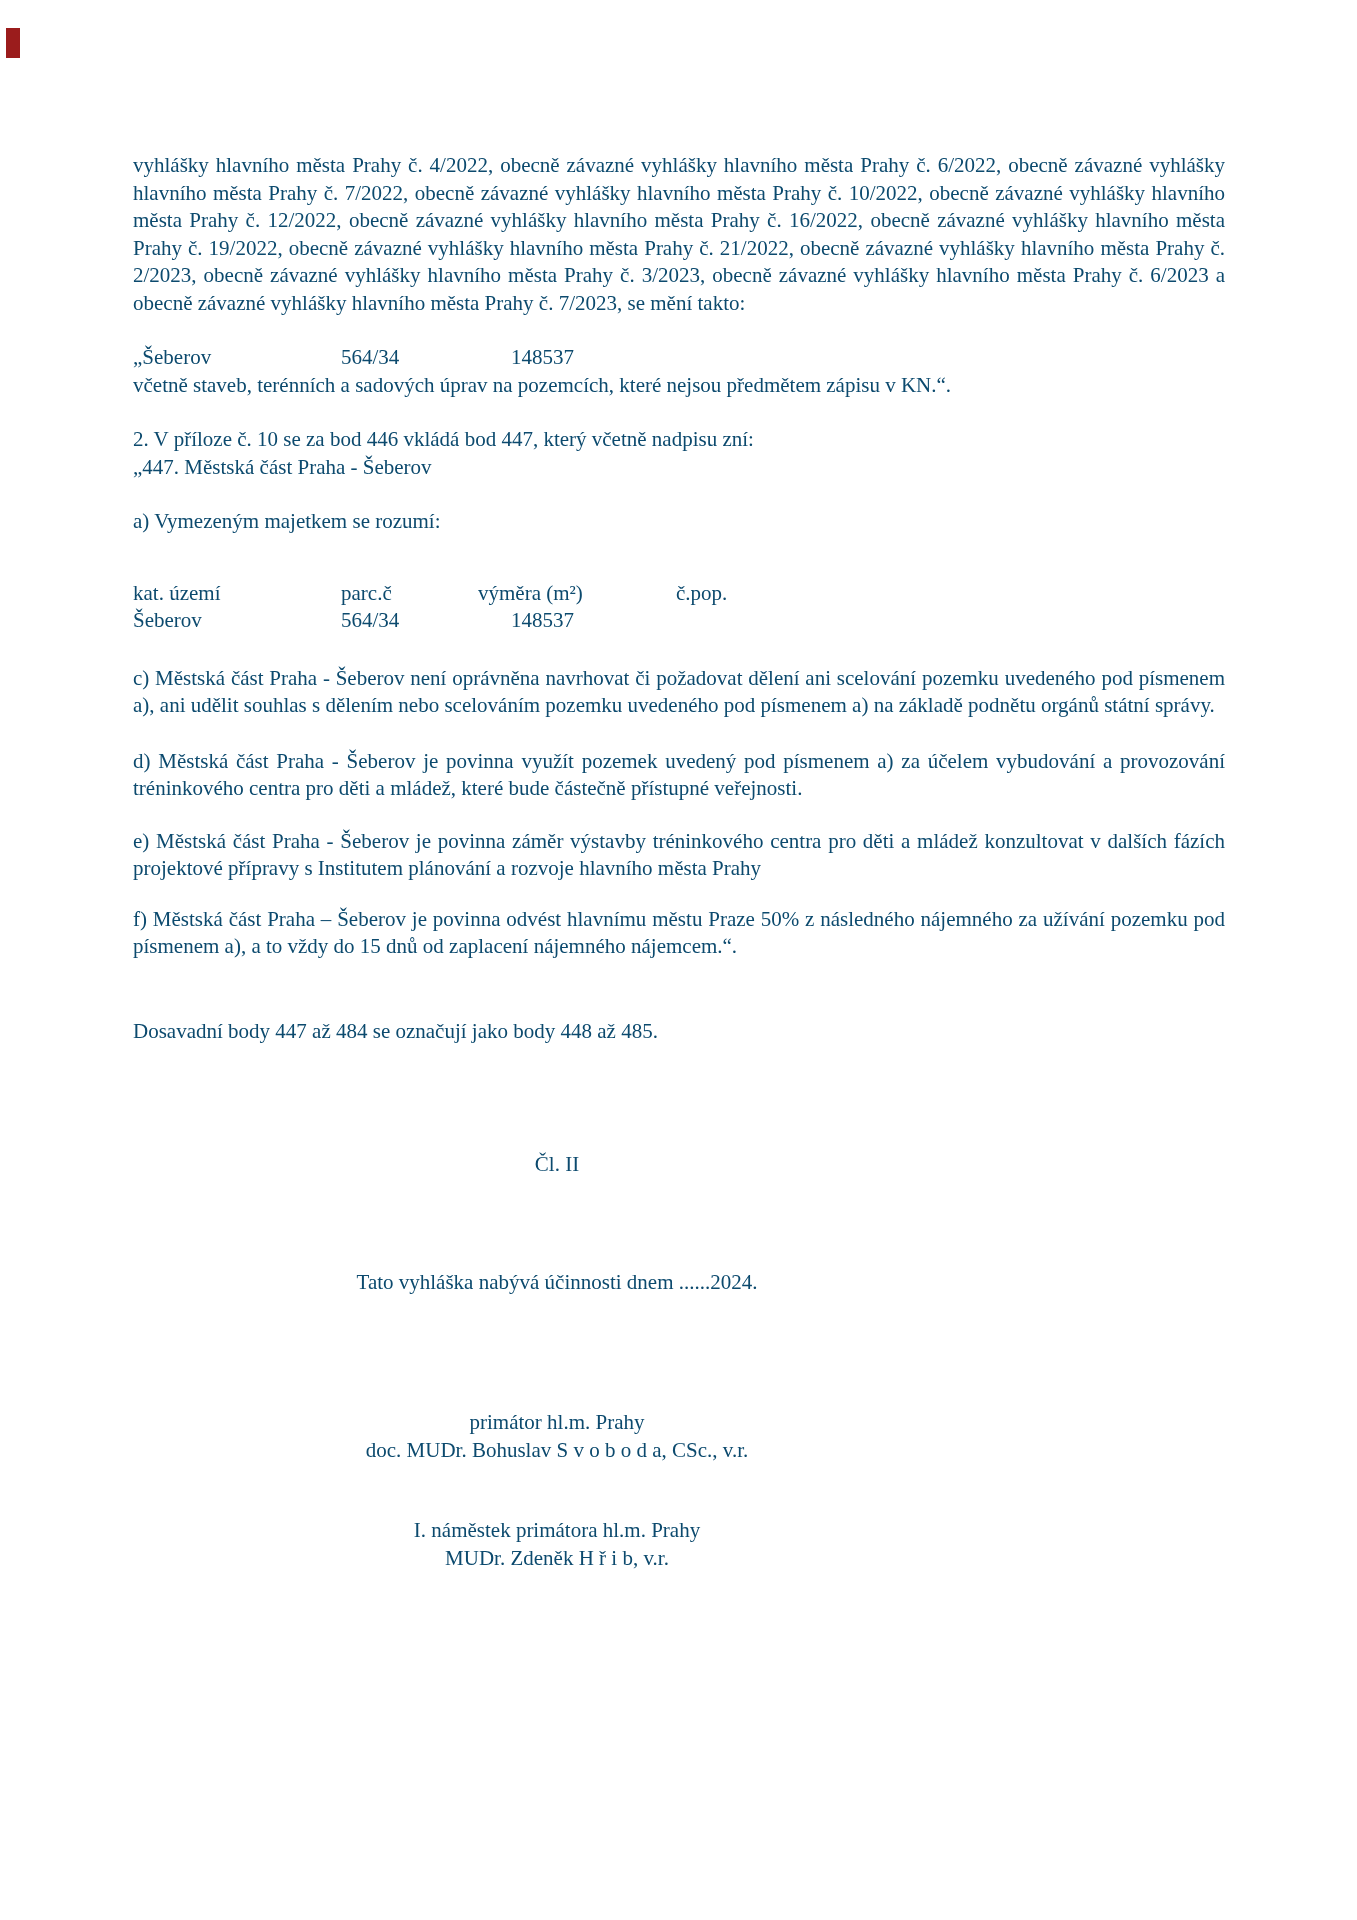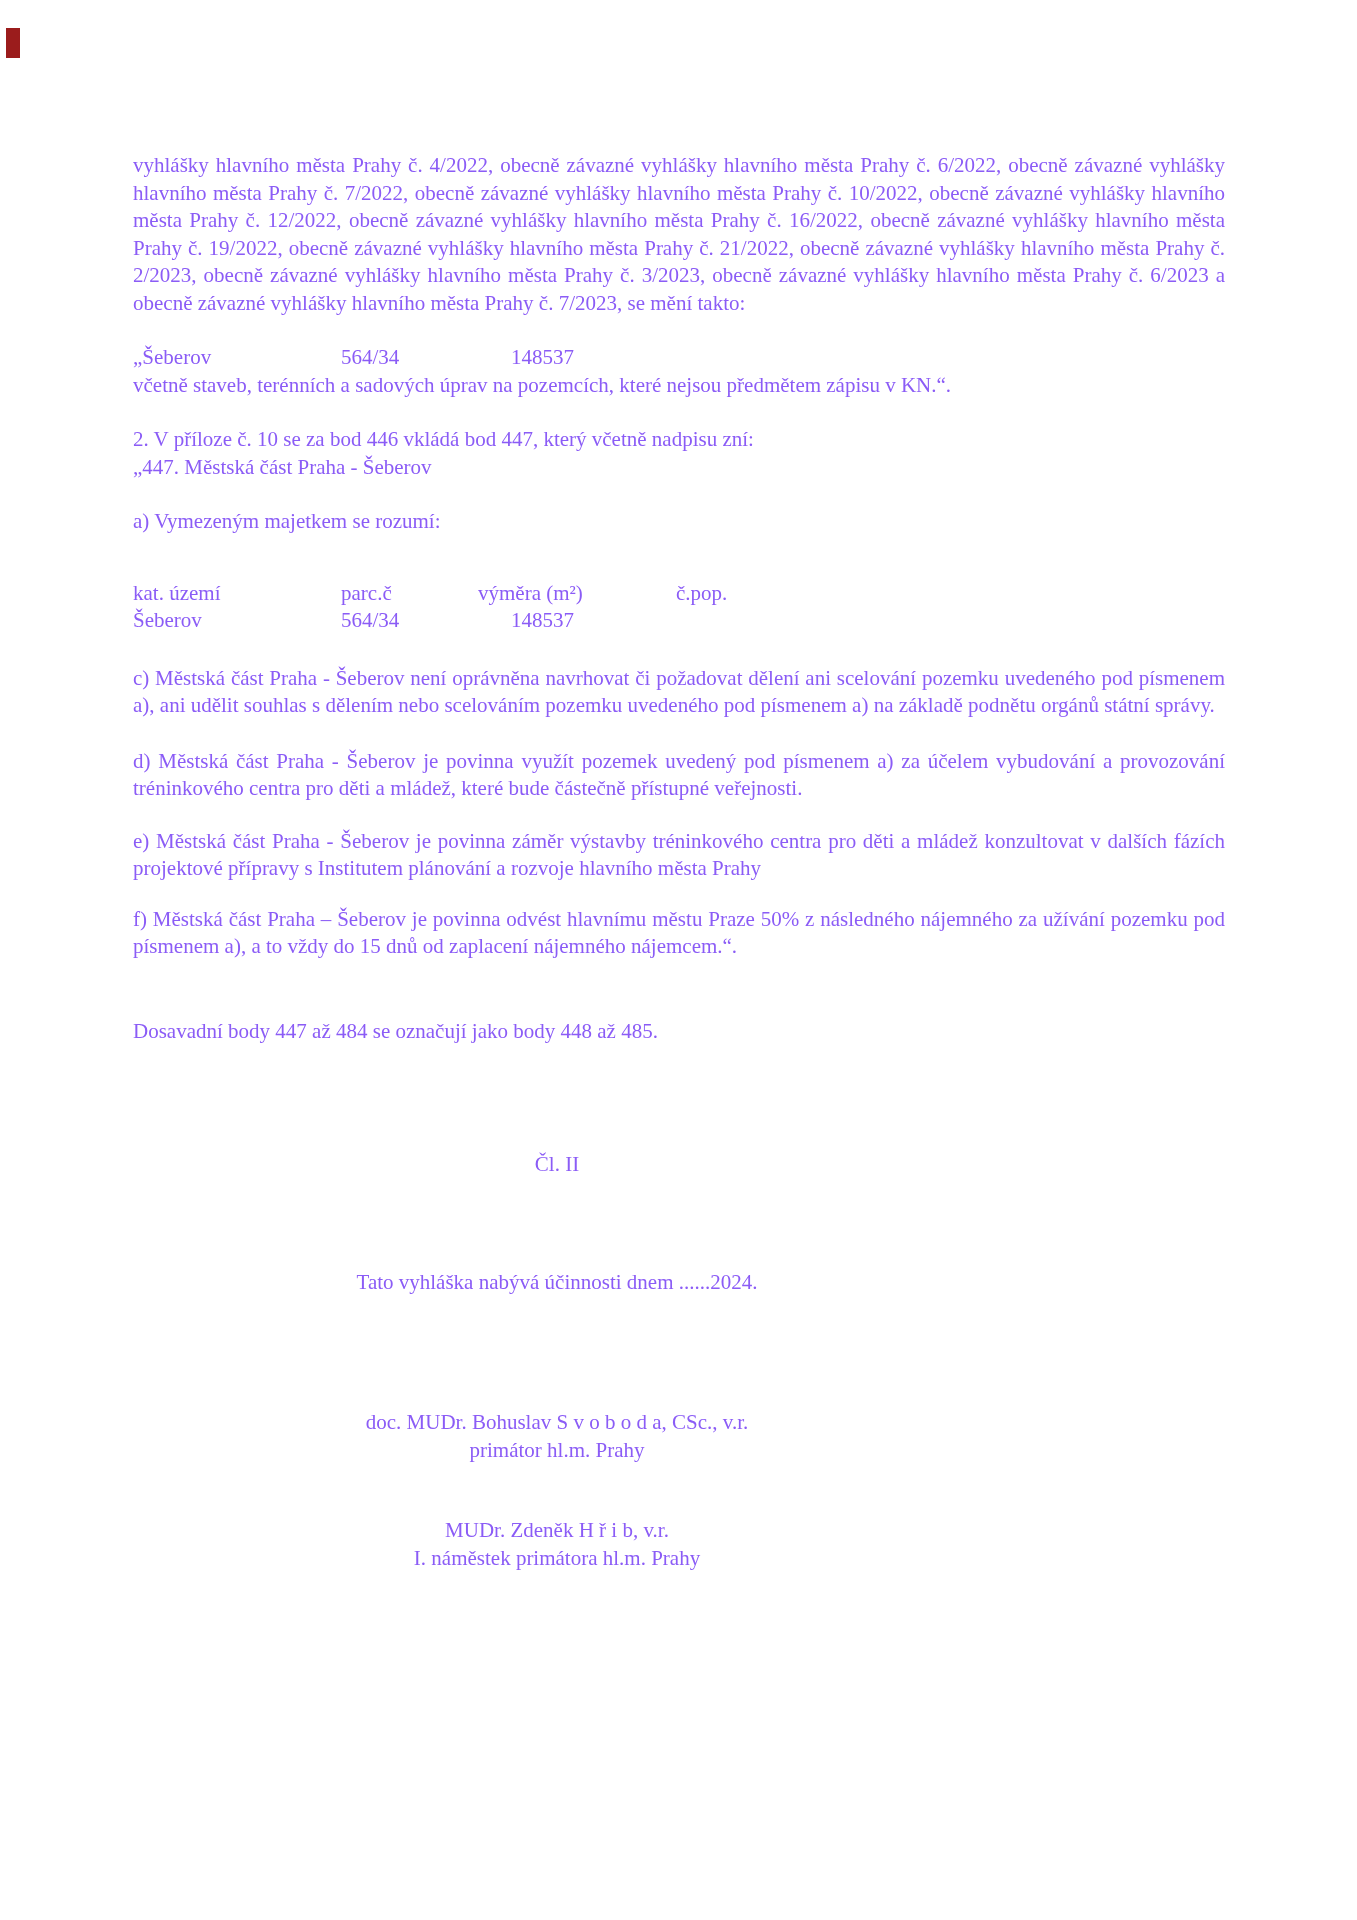--- a/index.html
+++ b/index.html
@@ -4,21 +4,21 @@
 <style>
   html, body { margin: 0; padding: 0; background: #ffffff; }
   .page {
     position: relative;
     width: 1357px;
     height: 1920px;
     background: #ffffff;
     font-family: "Liberation Serif", "DejaVu Serif", serif;
     font-size: 21px;
     line-height: 27.5px;
-    color: #8b5cf6;
+    color: #0c4a6e;
     overflow: hidden;
   }
   .corner-mark {
     position: absolute;
     left: 6px;
     top: 28px;
     width: 14px;
     height: 30px;
     background: #9b1c1c;
   }
@@ -91,24 +91,24 @@
     <p class="item-f justify">f) Městská část Praha – Šeberov je povinna odvést hlavnímu městu Praze 50% z následného nájemného za užívání pozemku pod písmenem a), a to vždy do 15 dnů od zaplacení nájemného nájemcem.“.</p>
 
     <p class="renumber">Dosavadní body 447 až 484 se označují jako body 448 až 485.</p>
 
     <div class="centered-wrap">
       <p class="article-heading">Čl. II</p>
 
       <p class="effective">Tato vyhláška nabývá účinnosti dnem ......2024.</p>
 
       <div class="sig1">
+        <p>primátor hl.m. Prahy</p>
         <p>doc. MUDr. Bohuslav S v o b o d a, CSc., v.r.</p>
-        <p>primátor hl.m. Prahy</p>
       </div>
 
       <div class="sig2">
+        <p>I. náměstek primátora hl.m. Prahy</p>
         <p>MUDr. Zdeněk H ř i b, v.r.</p>
-        <p>I. náměstek primátora hl.m. Prahy</p>
       </div>
     </div>
 
   </div>
 </div>
 
 </body></html>

